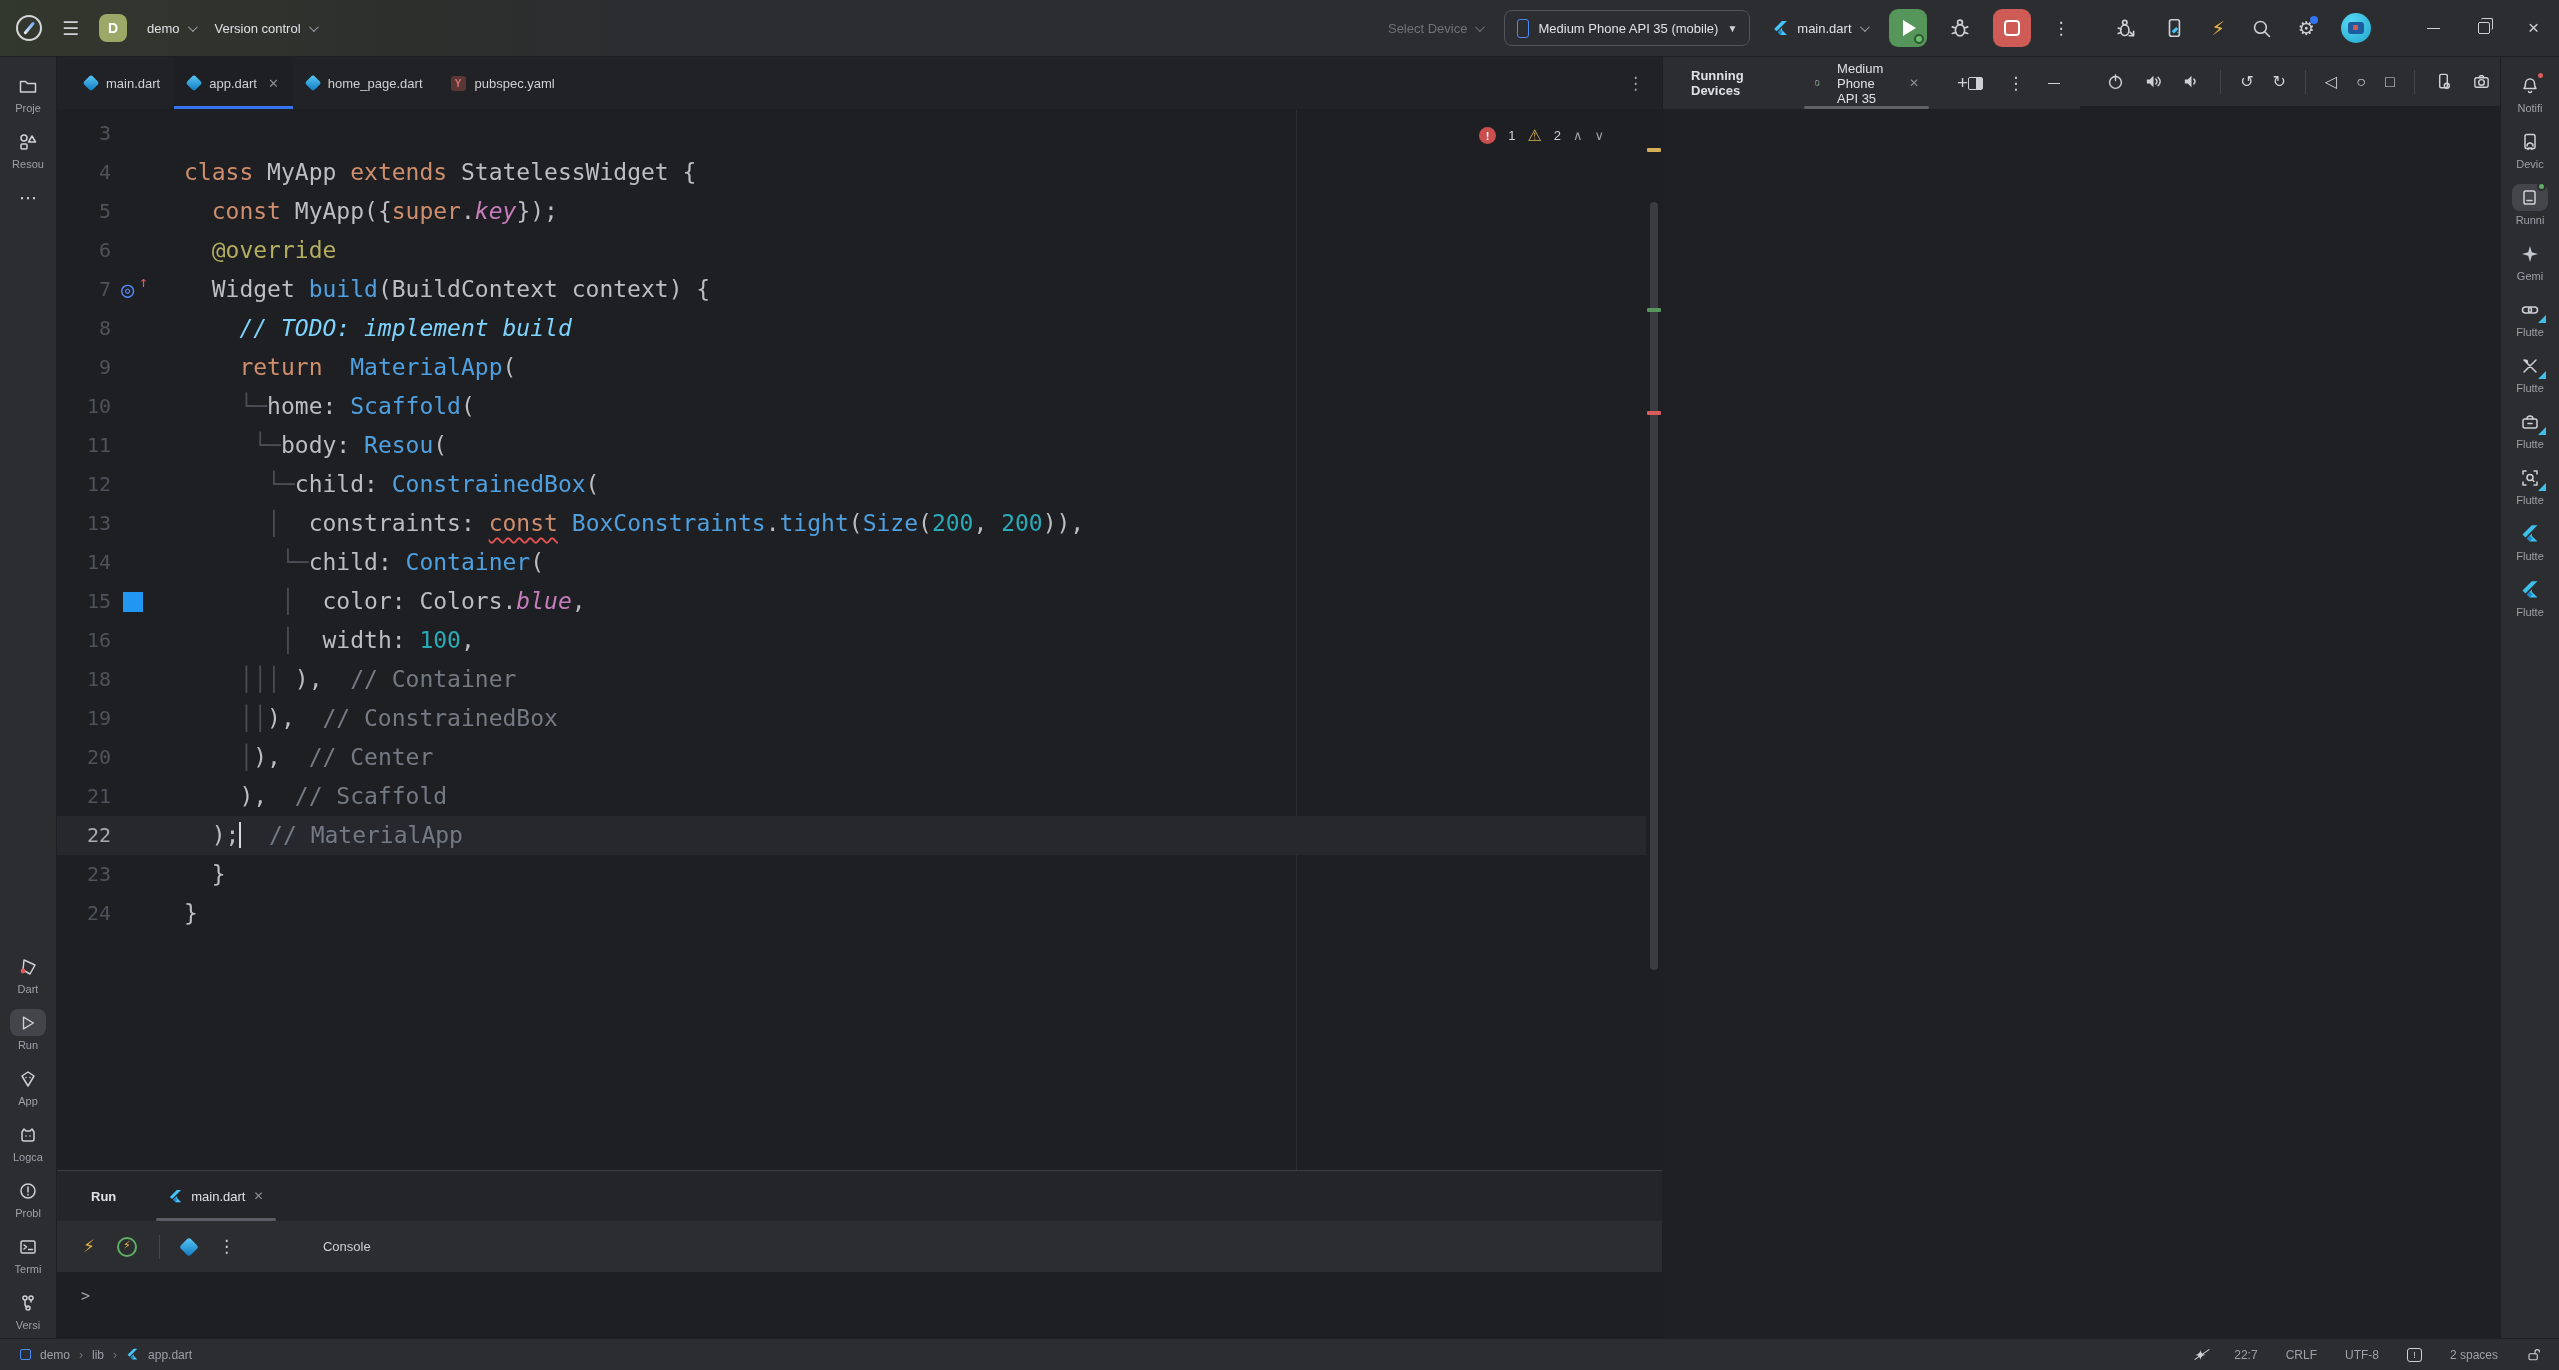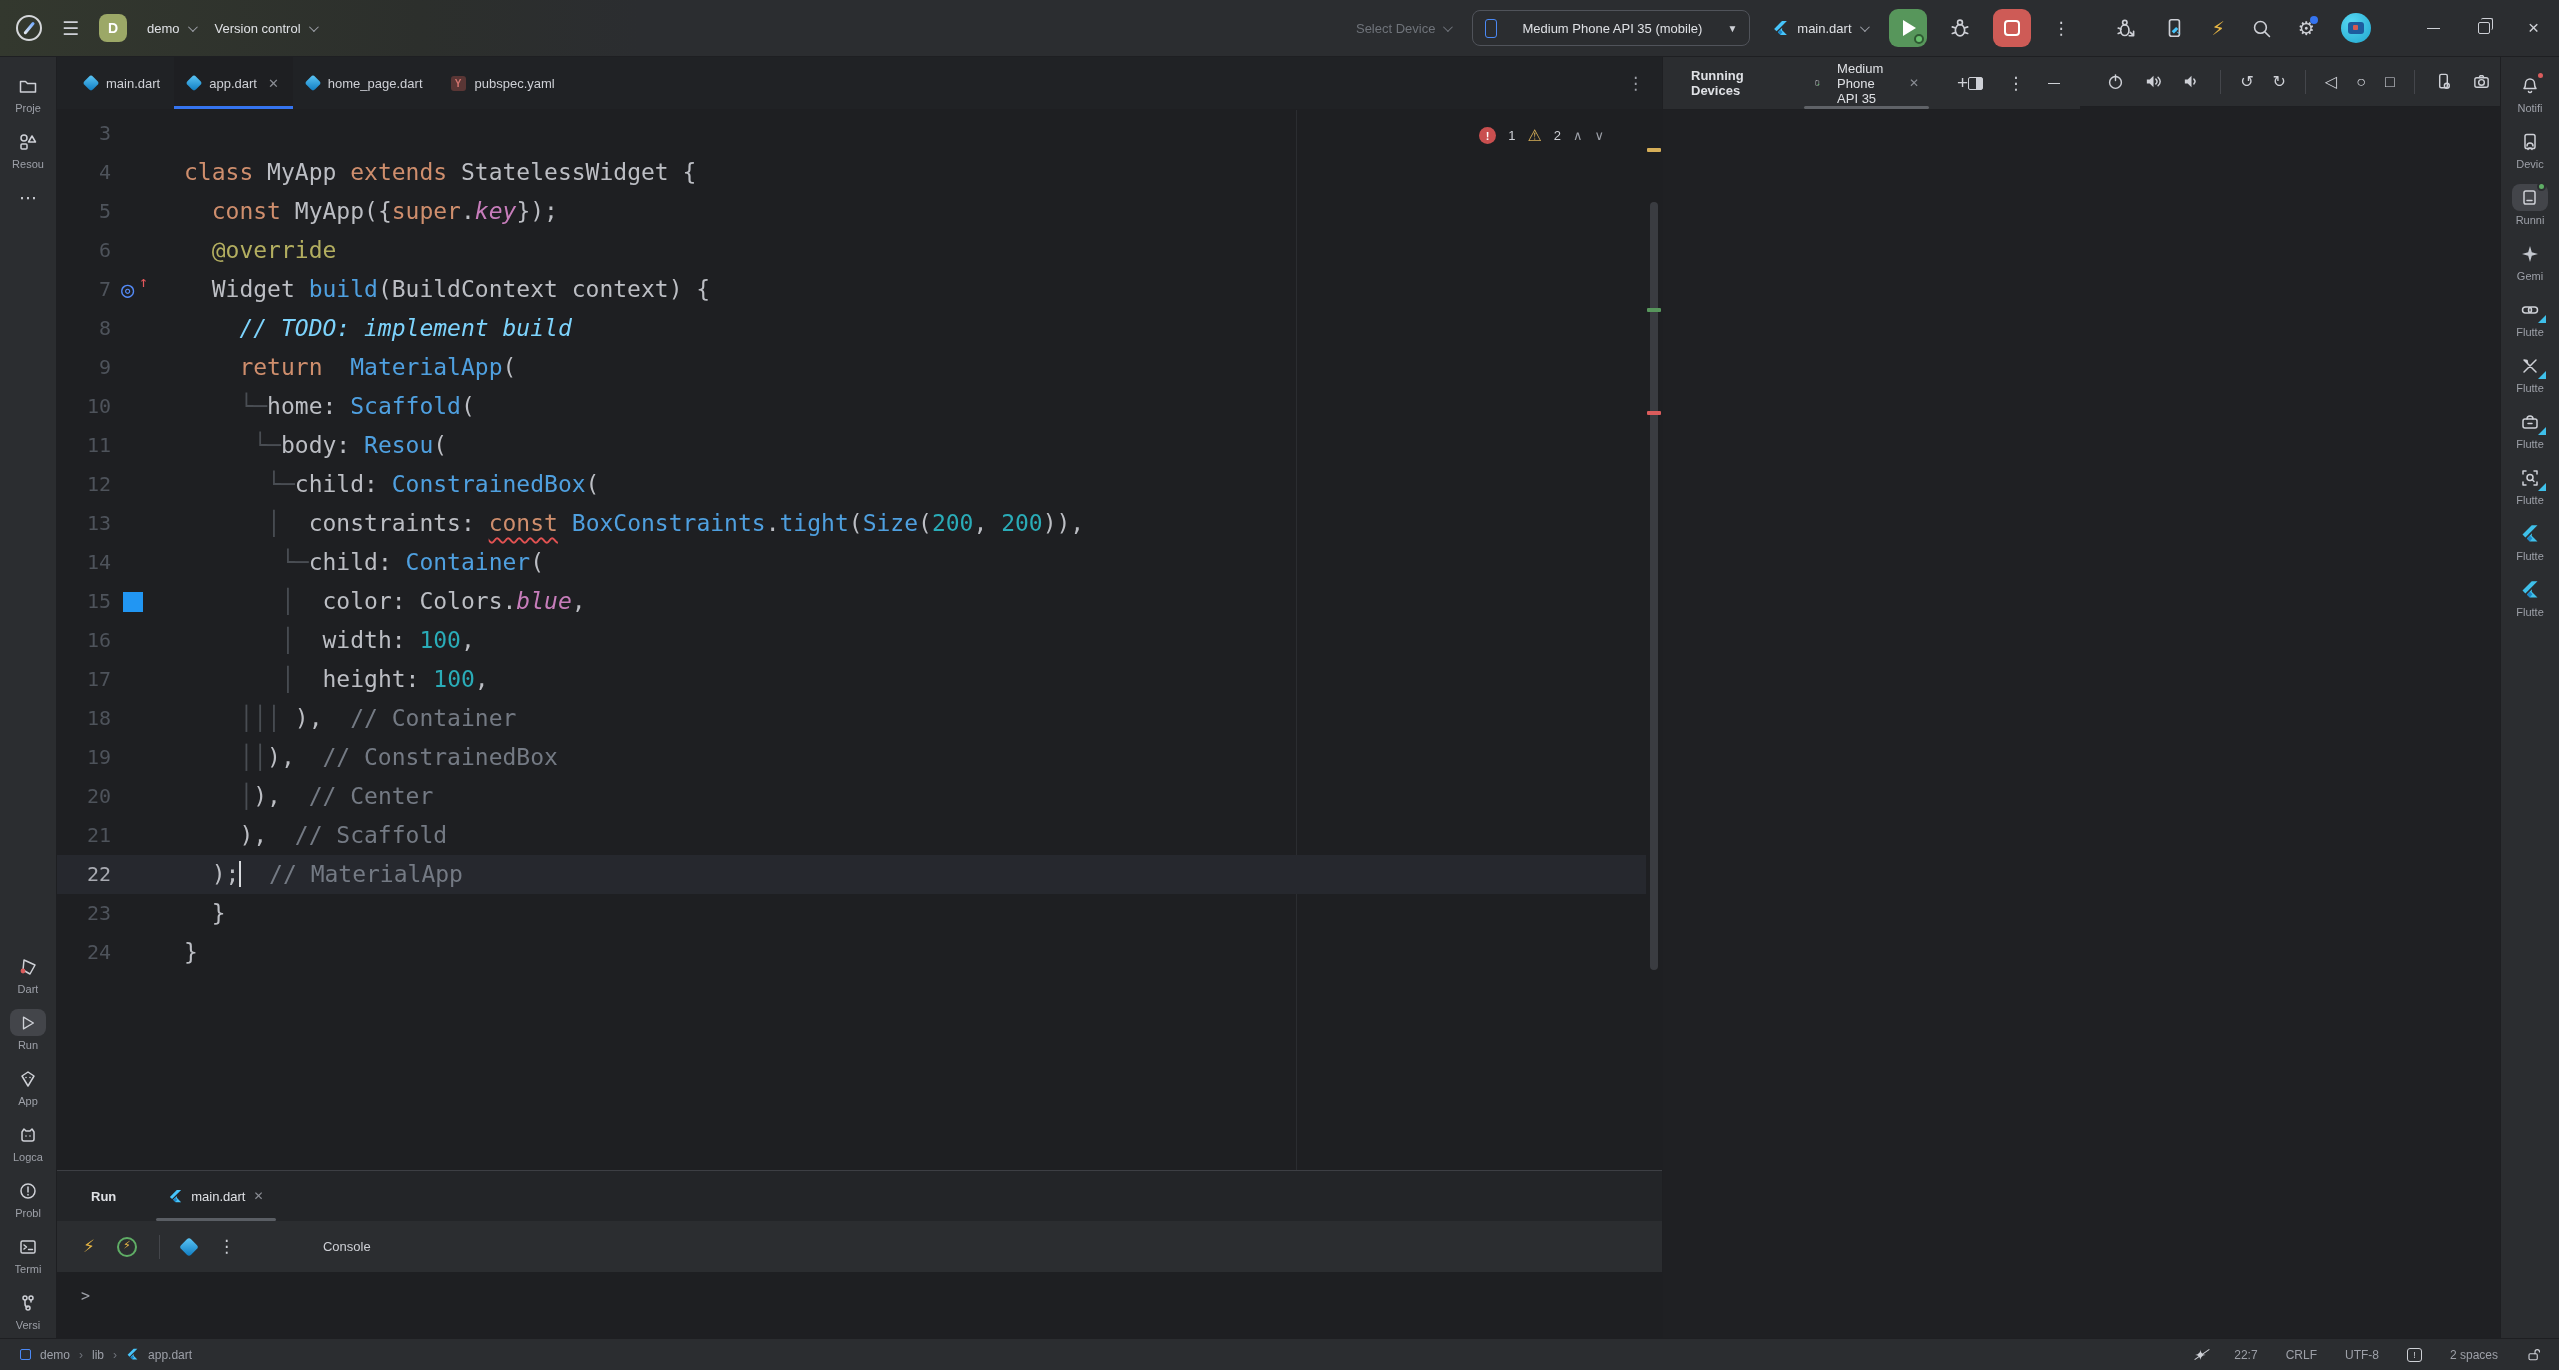--- a/index.html
+++ b/index.html
@@ -17,21 +17,21 @@
   .toolbar{height:57px;display:flex;align-items:center;background:linear-gradient(90deg,#33382e 0,#2c2f2c 420px,#2b2d30 640px);border-bottom:1px solid var(--border);padding:0 14px 0 16px;}
   .tb-left{display:flex;align-items:center;gap:20px;}
   .as-logo{width:26px;height:26px;border-radius:50%;border:2px solid #d5d7da;position:relative;}
   .as-logo i{position:absolute;left:50%;top:50%;width:2.5px;height:15px;background:linear-gradient(#6ea8ff,#e8eaed);transform:translate(-50%,-50%) rotate(40deg);border-radius:2px;}
   .burger{font-size:19px;color:#ced0d6;}
   .proj-badge{width:28px;height:28px;border-radius:8px;background:#9ca867;color:#fff;font-weight:bold;font-size:14px;display:flex;align-items:center;justify-content:center;}
   .tb-item{display:flex;align-items:center;gap:8px;font-size:13px;color:var(--txt);}
   .tb-center{display:flex;align-items:center;gap:22px;margin-left:auto;}
   .sel-device{color:var(--dim2);font-size:13px;display:flex;gap:8px;align-items:center;}
   .sel-device .chev{border-color:var(--dim2);}
-  .device-combo{display:flex;align-items:center;gap:25px;border:1px solid #50535a;border-radius:8px;height:36px;padding:0 12px;font-size:13px;color:var(--txt);}
+  .device-combo{display:flex;align-items:center;gap:9px;border:1px solid #50535a;border-radius:8px;height:36px;padding:0 12px;font-size:13px;color:var(--txt);}
   .phone-sm{width:12px;height:19px;border:1.6px solid #4b89f5;border-radius:3px;}
   .tri{font-size:10px;color:#ced0d6;}
   .runbtn{width:38px;height:38px;border-radius:9px;background:var(--green);display:flex;align-items:center;justify-content:center;position:relative;}
   .runbtn .play{width:0;height:0;border-left:13px solid #fff;border-top:8px solid transparent;border-bottom:8px solid transparent;margin-left:3px;}
   .runbtn .dot{position:absolute;right:3px;bottom:3px;width:10px;height:10px;border-radius:50%;background:#69c16e;border:2px solid #2f5a33;}
   .stopbtn{width:38px;height:38px;border-radius:9px;background:var(--red);display:flex;align-items:center;justify-content:center;}
   .stopbtn i{width:16px;height:16px;border:2.5px solid #fff;border-radius:4px;}
   .kebab{font-size:17px;color:#ced0d6;letter-spacing:0;}
   .tb-right{display:flex;align-items:center;gap:26px;margin-left:46px;}
   .bolt{color:#e8b644;font-size:19px;}
@@ -423,25 +423,20 @@
             <span class="gut-ic swatch"></span>
             <span class="code-text"><span class="pln">       </span><span class="g">│</span><span class="pln">  color: Colors.</span><span class="fld">blue</span><span class="pln">,</span></span>
           </div>
 
           <div class="code-line">
             <span class="ln">16</span>
             <span class="gut-ic"></span>
             <span class="code-text"><span class="pln">       </span><span class="g">│</span><span class="pln">  width: </span><span class="num">100</span><span class="pln">,</span></span>
           </div>
 
-          <div class="code-line">
-            <span class="ln">17</span>
-            <span class="gut-ic"></span>
-            <span class="code-text"><span class="pln">       </span><span class="g">│</span><span class="pln">  height: </span><span class="num">100</span><span class="pln">,</span></span>
-          </div>
 
           <div class="code-line">
             <span class="ln">18</span>
             <span class="gut-ic"></span>
             <span class="code-text"><span class="pln">    </span><span class="g">│││</span><span class="pln"> ),  </span><span class="cmt">// Container</span></span>
           </div>
 
           <div class="code-line">
             <span class="ln">19</span>
             <span class="gut-ic"></span>

